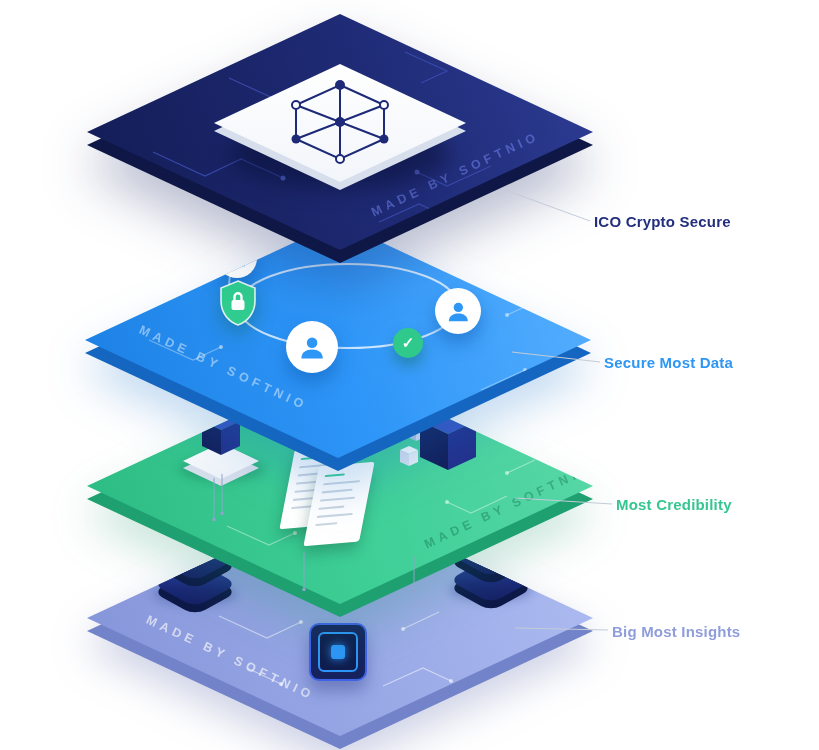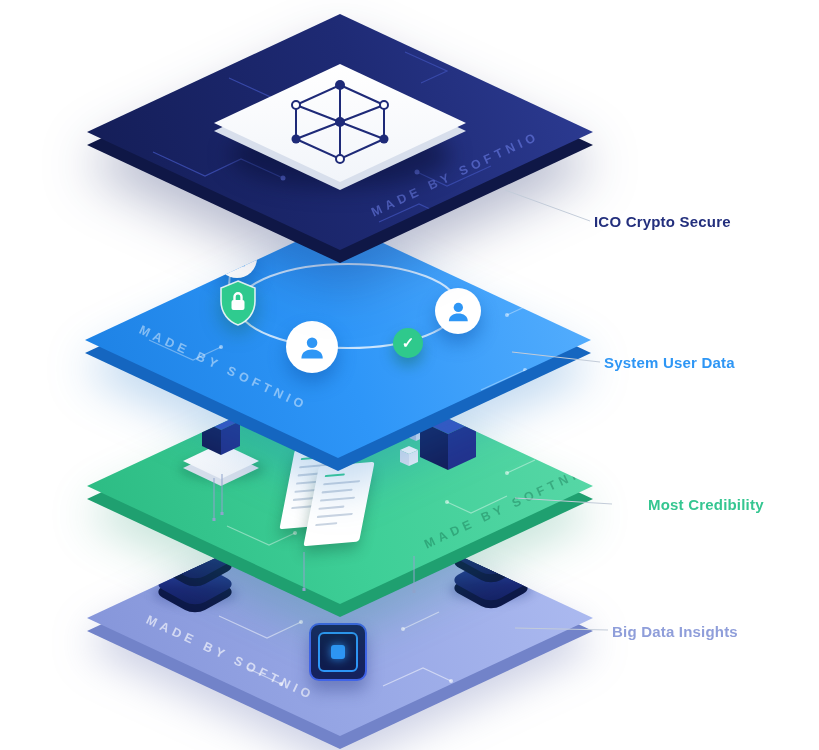--- a/index.html
+++ b/index.html
@@ -330,16 +330,16 @@
     </g>
     <g fill="#8fa3cc">
       <rect x="212.5" y="518" width="3" height="3"></rect>
       <rect x="220.5" y="512" width="3" height="3"></rect>
       <rect x="302.5" y="588" width="3" height="3"></rect>
       <rect x="412.5" y="590" width="3" height="3"></rect>
     </g>
   </svg>
 
   <div class="callout c1" style="color: rgb(35, 47, 125);">ICO Crypto Secure</div>
-  <div class="callout c2" style="color: rgb(46, 150, 245);">System User Data</div>
-  <div class="callout c3" style="color: rgb(53, 198, 145); margin-left: 32px;">Most Credibility</div>
-  <div class="callout c4" style="color: rgb(143, 158, 218);">Big Data Insights</div>
+  <div class="callout c2" style="color: rgb(46, 150, 245);">Secure Most Data</div>
+  <div class="callout c3" style="color: rgb(53, 198, 145);">Most Credibility</div>
+  <div class="callout c4" style="color: rgb(143, 158, 218);">Big Most Insights</div>
 </div>
 
 </body></html>

